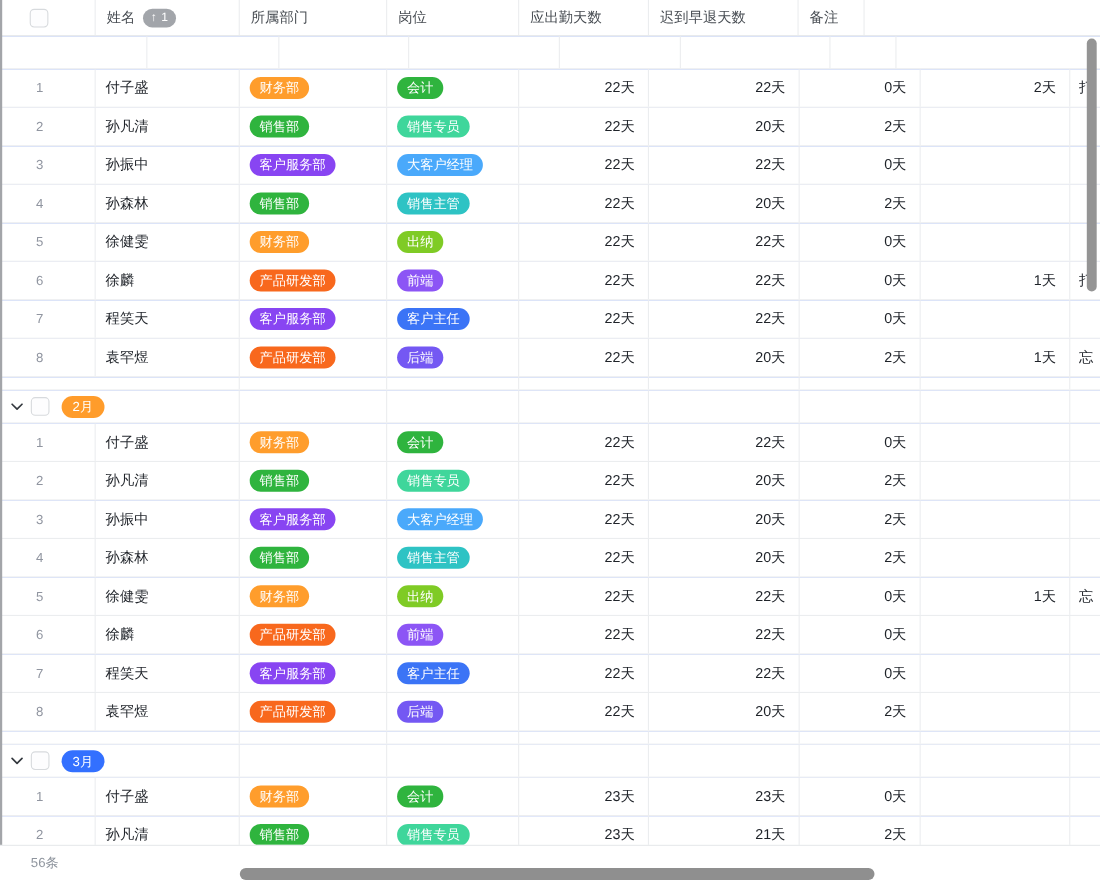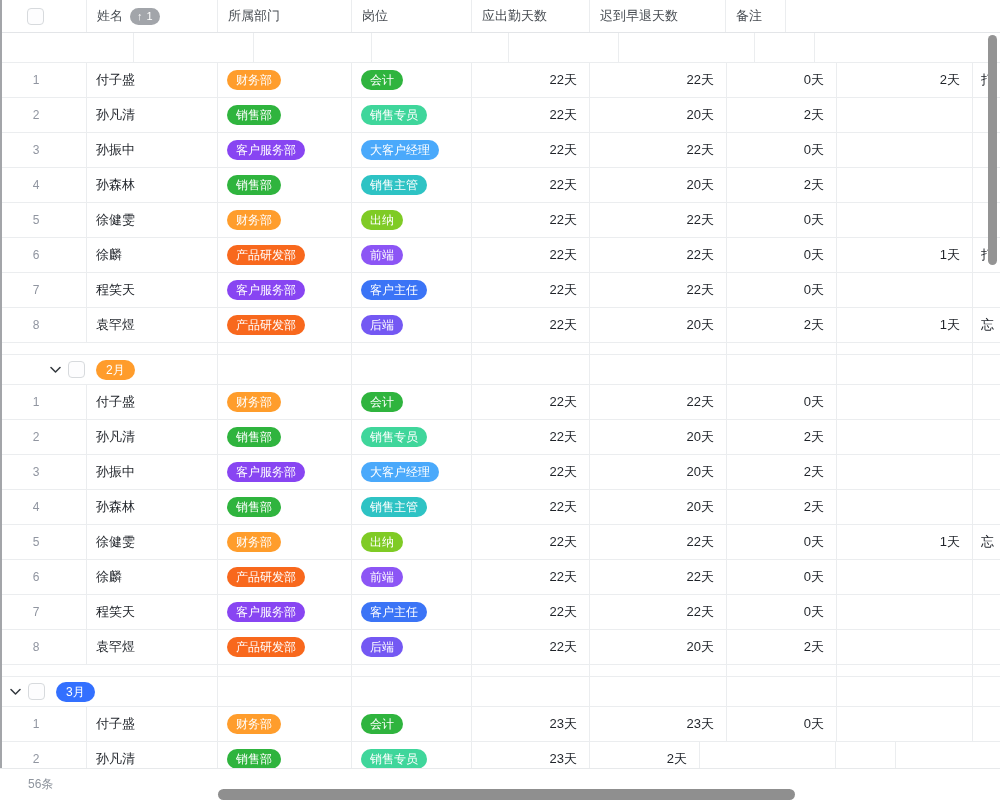--- a/index.html
+++ b/index.html
@@ -311,21 +311,21 @@
         <div class="cell" style="width: 218px;"></div>
         <div class="cell" style="width: 134px;"></div>
         <div class="cell" style="width: 120px;"></div>
         <div class="cell" style="width: 118px;"></div>
         <div class="cell" style="width: 137px;"></div>
         <div class="cell" style="width: 110px;"></div>
         <div class="cell" style="width: 136px;"></div>
         <div class="cell" style="width: 60px;"></div>
       </div>
       <div class="row grow">
-        <div class="cell" style="width: 218px; padding-left: 40px;">
+        <div class="cell" style="width: 218px;">
           <div class="chev">
             <svg width="11" height="8" viewBox="0 0 11 8">
               <polyline points="1,1.5 5.5,6 10,1.5" fill="none" stroke="#33383e" stroke-width="1.5" stroke-linecap="round" stroke-linejoin="round"></polyline>
             </svg>
           </div>
           <div class="checkbox gcheck"></div>
           <div class="month" style="background: rgb(255, 156, 43);">2月</div>
         </div>
         <div class="cell" style="width: 134px;"></div>
         <div class="cell" style="width: 120px;"></div>
@@ -632,20 +632,23 @@
           <span>孙凡清</span>
         </div>
         <div class="cell tagcell" style="width: 134px;">
           <div class="tag" style="background: rgb(47, 180, 62);">销售部</div>
         </div>
         <div class="cell tagcell" style="width: 120px;">
           <div class="tag" style="background: rgb(63, 214, 155);">销售专员</div>
         </div>
         <div class="cell valcell" style="width: 118px;">
           <span>23天</span>
+        </div>
+        <div class="cell valcell" style="width: 137px;">
+          <span>21天</span>
         </div>
         <div class="cell valcell" style="width: 110px;">
           <span>2天</span>
         </div>
         <div class="cell valcell" style="width: 136px;">
           <span></span>
         </div>
         <div class="cell remcell" style="width: 60px;">
           <span></span>
         </div>

